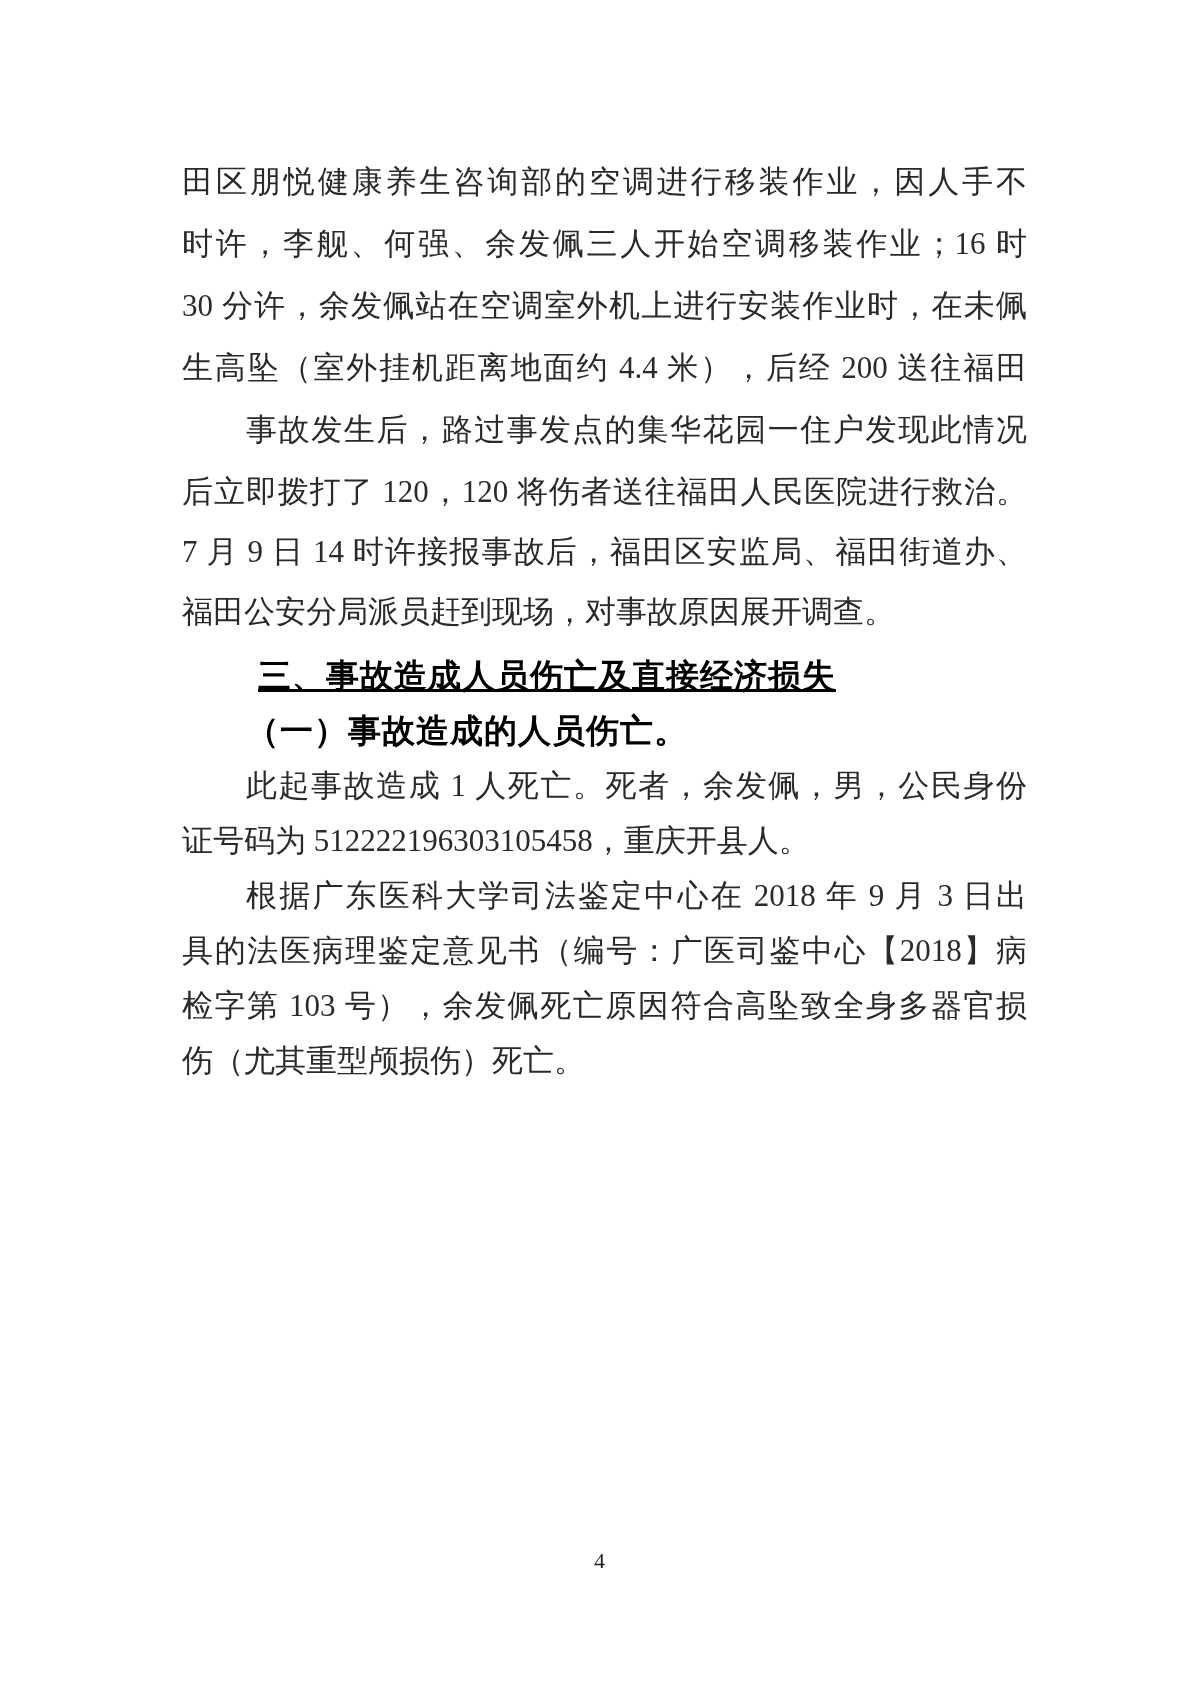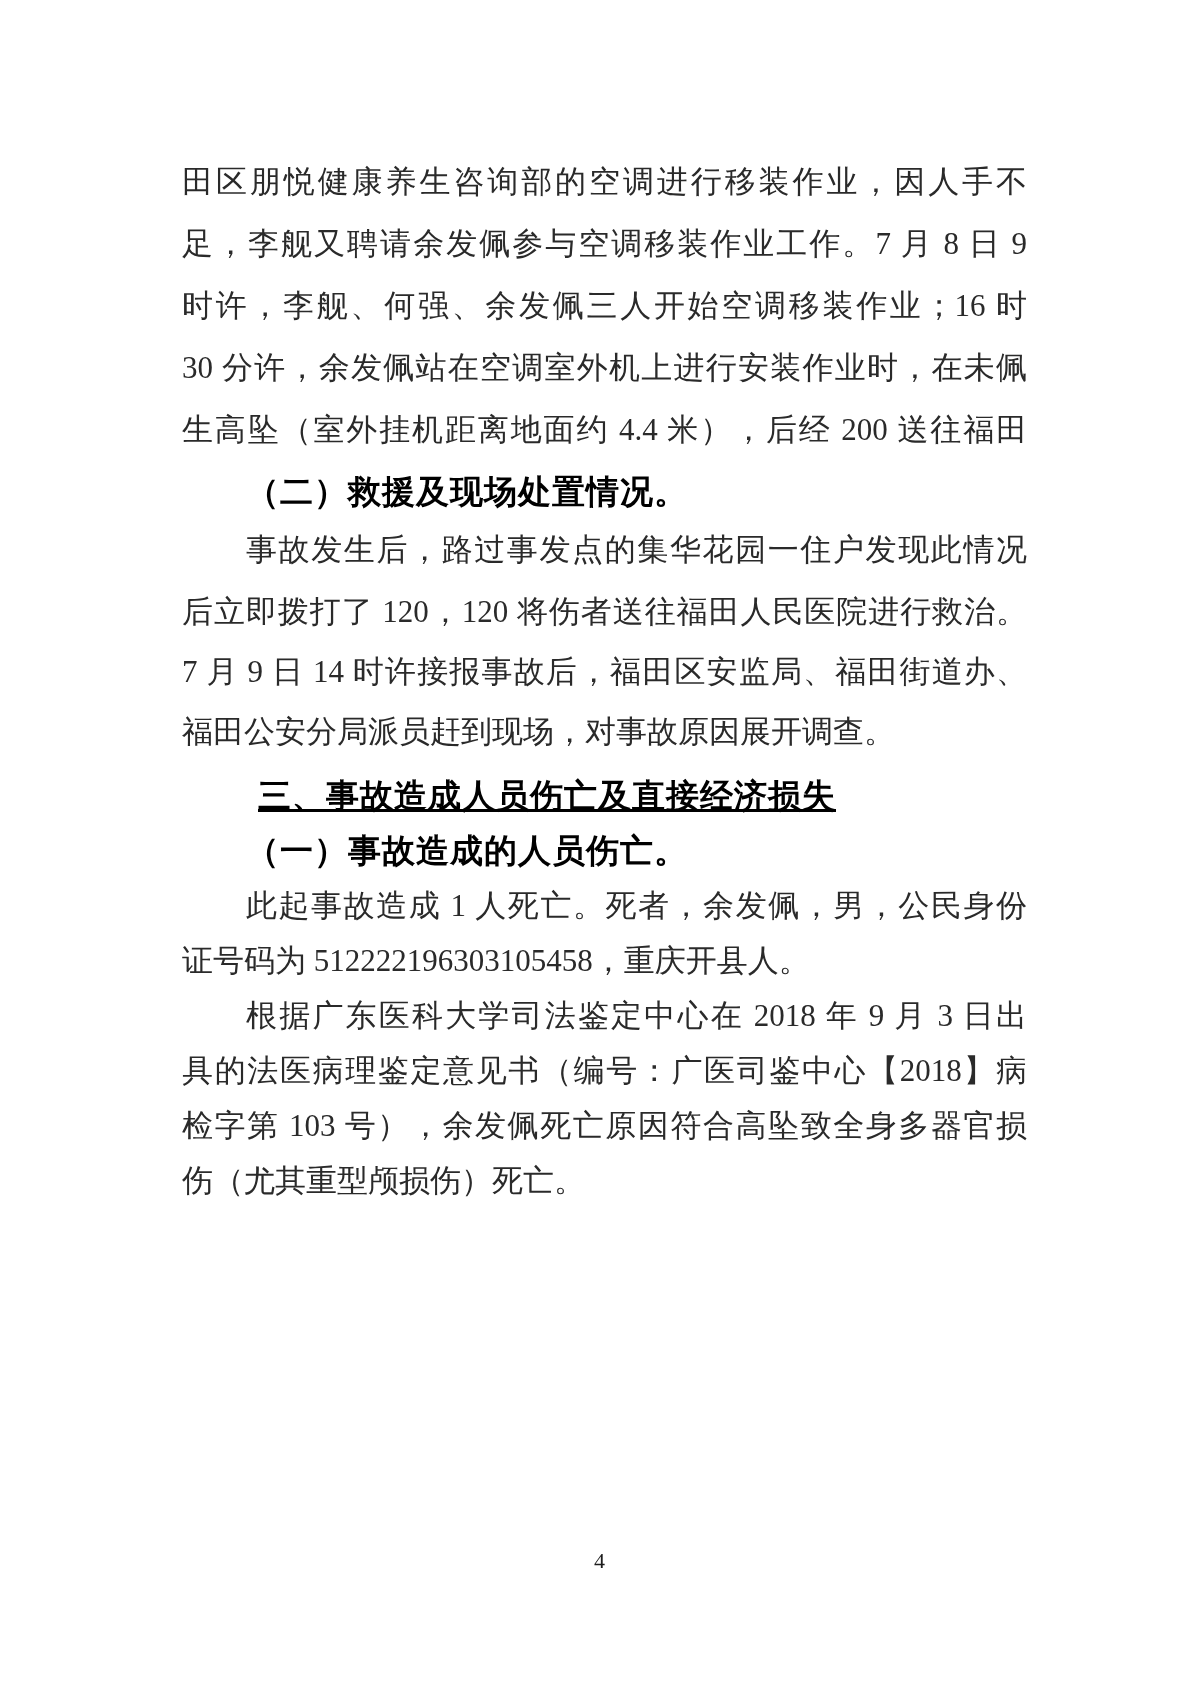--- a/index.html
+++ b/index.html
@@ -62,26 +62,24 @@
     color: #1d1d1d;
   }
 </style>
 </head>
 <body>
 
 <div class="page">
   <div class="text-block">
 
     <div class="line h62 fill">田区朋悦健康养生咨询部的空调进行移装作业，因人手不</div>
-    <div class="line h62 fill">足，李舰又聘请余发佩参与空调移装作业工作。7 月 8 日 9</div>
     <div class="line h62 fill">时许，李舰、何强、余发佩三人开始空调移装作业；16 时</div>
     <div class="line h62 fill">30 分许，余发佩站在空调室外机上进行安装作业时，在未佩</div>
     <div class="line h62 fill">生高坠（室外挂机距离地面约 4.4 米），后经 200 送往福田</div>
 
-    <div class="line h58 hd ind">（二）救援及现场处置情况。</div>
 
     <div class="line h62 fill ind">事故发生后，路过事发点的集华花园一住户发现此情况</div>
     <div class="line h60 fill">后立即拨打了 120，120 将伤者送往福田人民医院进行救治。</div>
     <div class="line h60 fill">7 月 9 日 14 时许接报事故后，福田区安监局、福田街道办、</div>
     <div class="line h64">福田公安分局派员赶到现场，对事故原因展开调查。</div>
 
     <div class="line h55 hd ind76">三、事故造成人员伤亡及直接经济损失</div>
 
     <div class="line h55 hd ind">（一）事故造成的人员伤亡。</div>
 

